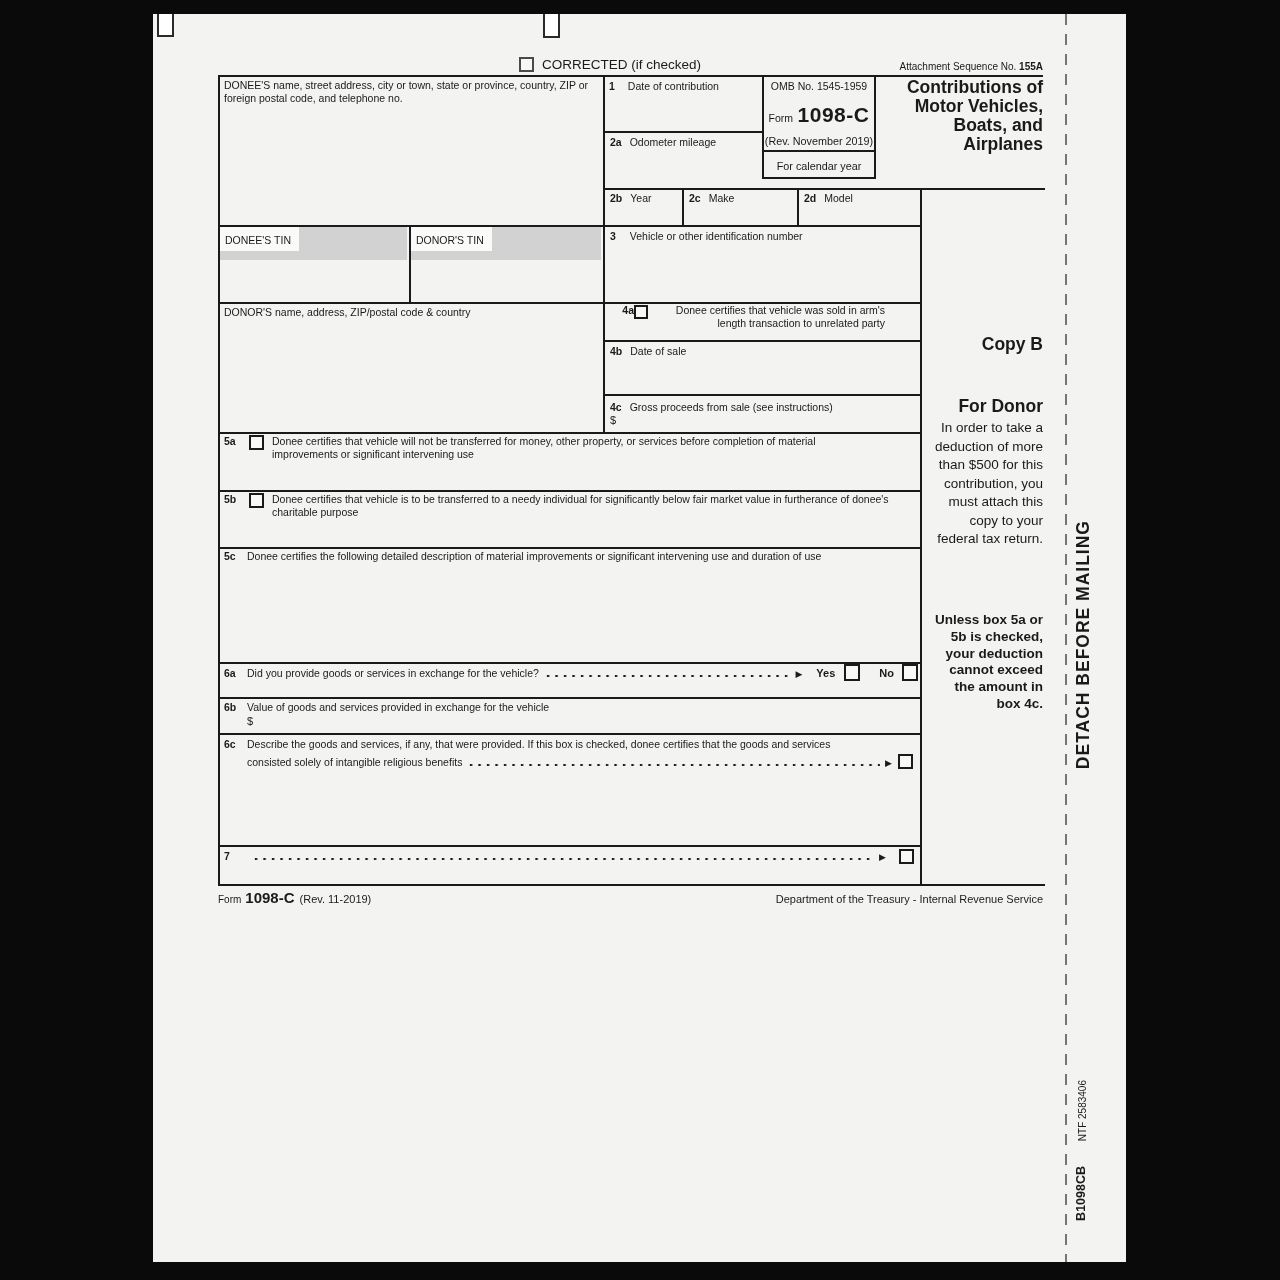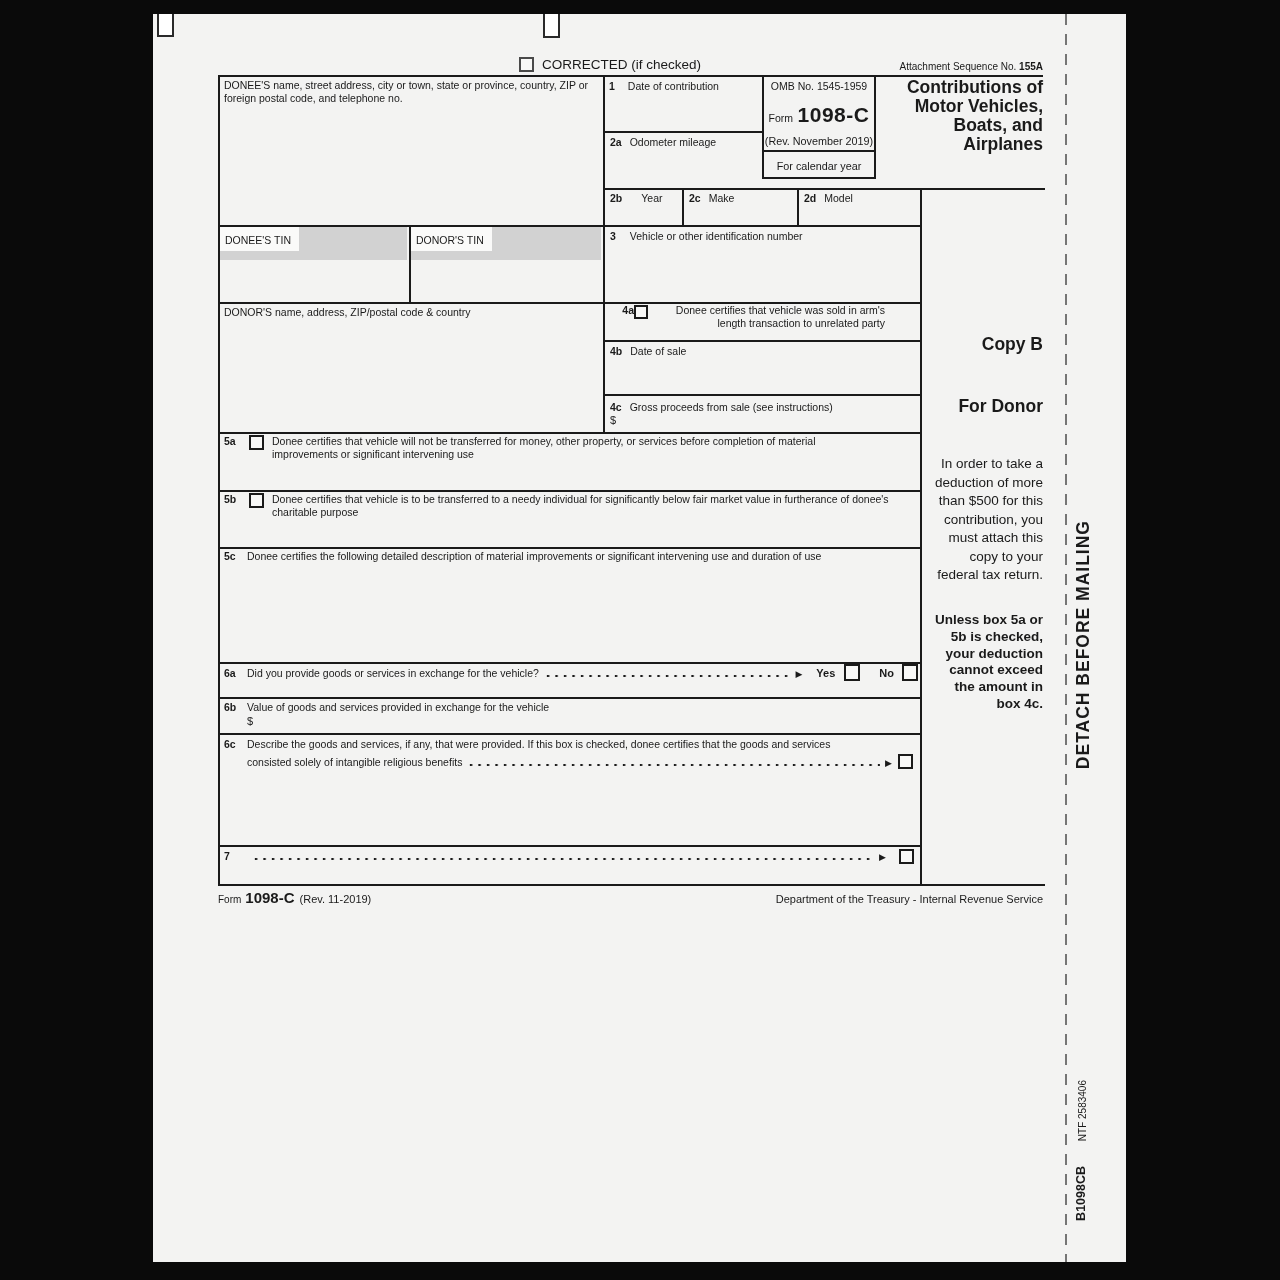--- a/index.html
+++ b/index.html
@@ -118,21 +118,21 @@
     <div>Airplanes</div>
   </div>
 
   <div class="row" style="left:457px;top:122px;">
     <span class="num">2a</span>
     <span class="lbl" style="margin-left:8px;">Odometer mileage</span>
   </div>
 
   <div class="row" style="left:457px;top:178px;">
     <span class="num">2b</span>
-    <span class="lbl" style="margin-left:19px;">Year</span>
+    <span class="lbl" style="margin-left:8px;">Year</span>
   </div>
   <div class="row" style="left:536px;top:178px;">
     <span class="num">2c</span>
     <span class="lbl" style="margin-left:8px;">Make</span>
   </div>
   <div class="row" style="left:651px;top:178px;">
     <span class="num">2d</span>
     <span class="lbl" style="margin-left:8px;">Model</span>
   </div>
 
@@ -217,21 +217,21 @@
 
   <div class="row" style="left:71px;top:834px;width:690px;">
     <span class="num" style="width:23px;padding-top:2px;">7</span>
     <span class="leader" style="margin-top:2px;"></span>
     <span class="arrow" style="padding-top:3px;">▶</span>
     <span class="cb" style="margin-left:13px;margin-top:1px;"></span>
   </div>
 
   <div class="rightcol" style="top:320px;font-size:17.5px;font-weight:bold;">Copy B</div>
   <div class="rightcol" style="top:382px;font-size:17.5px;font-weight:bold;">For Donor</div>
-  <div class="rightcol" style="top:441px;font-size:13.5px;line-height:18.5px;">In order to take a deduction of more than $500 for this contribution, you must attach this copy to your federal tax return.</div>
+  <div class="rightcol" style="top:405px;font-size:13.5px;line-height:18.5px;">In order to take a deduction of more than $500 for this contribution, you must attach this copy to your federal tax return.</div>
   <div class="rightcol" style="top:598px;font-size:13.5px;line-height:16.8px;font-weight:bold;">Unless box 5a or 5b is checked, your deduction cannot exceed the amount in box 4c.</div>
 
   <div class="row" style="left:65px;top:875px;align-items:baseline;">
     <span style="font-size:10px;">Form</span>
     <span style="font-size:15px;font-weight:bold;margin-left:4px;">1098-C</span>
     <span style="font-size:11px;margin-left:5px;">(Rev. 11-2019)</span>
   </div>
   <div class="abs" style="right:83px;top:879px;font-size:11px;">Department of the Treasury - Internal Revenue Service</div>
 
   <div class="dashline" style="left:912px;top:0;height:1248px;"></div>

